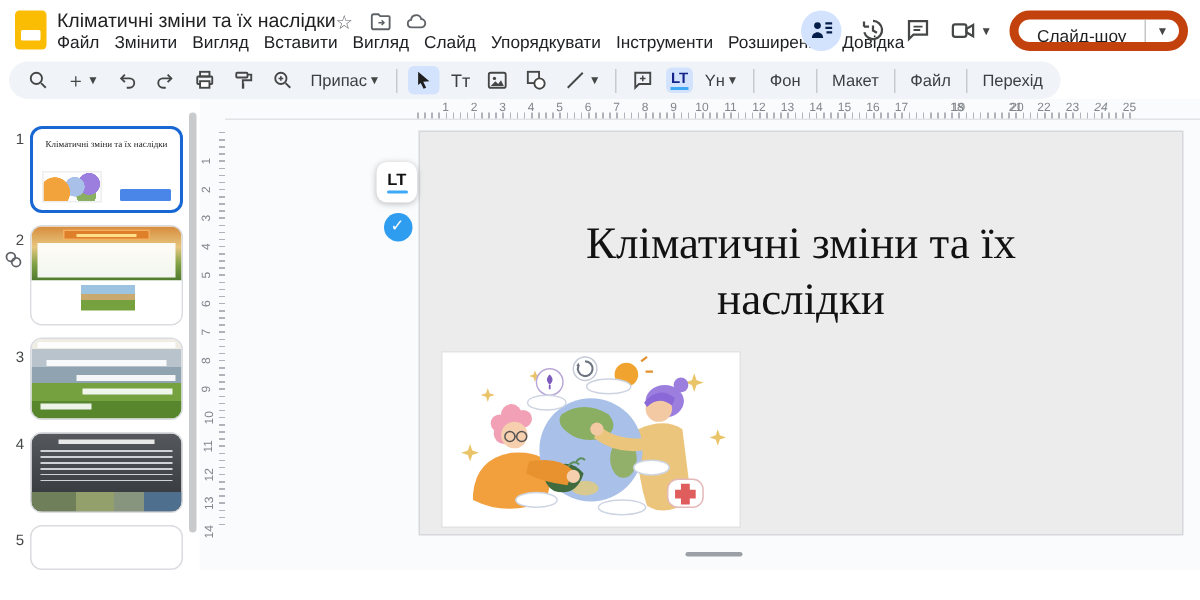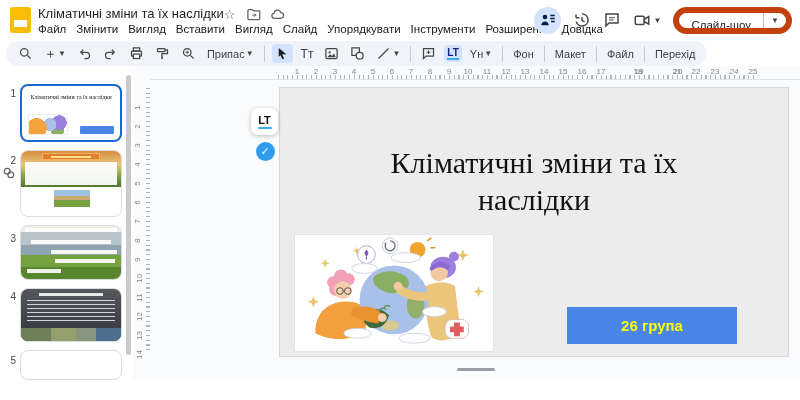--- a/index.html
+++ b/index.html
@@ -436,21 +436,20 @@
         <ellipse cx="70" cy="34" rx="13" ry="5" fill="#fff" stroke="#cdd4e2"></ellipse>
         <ellipse cx="141" cy="78" rx="12" ry="5" fill="#fff" stroke="#cdd4e2"></ellipse>
         <ellipse cx="63" cy="100" rx="14" ry="5" fill="#fff" stroke="#cdd4e2"></ellipse>
         <ellipse cx="121" cy="105" rx="16" ry="5" fill="#fff" stroke="#cdd4e2"></ellipse>
 
         <rect x="152" y="86" width="24" height="19" rx="7" fill="#fff" stroke="#e3b8b8"></rect>
         <path d="M161 89h6v4h4v6h-4v4h-6v-4h-4v-6h4z" fill="#e05d5d"></path>
       </svg>
     </div>
 
-    <div class="group-box" style="background: rgb(74, 134, 232); color: rgb(255, 255, 0);">26 група</div>
   </div>
 
   <div class="lt-widget">
     <div class="lt-badge">
       <b>LT</b>
         <i></i>
     </div>
     <div class="lt-check">✓</div>
   </div>
 

